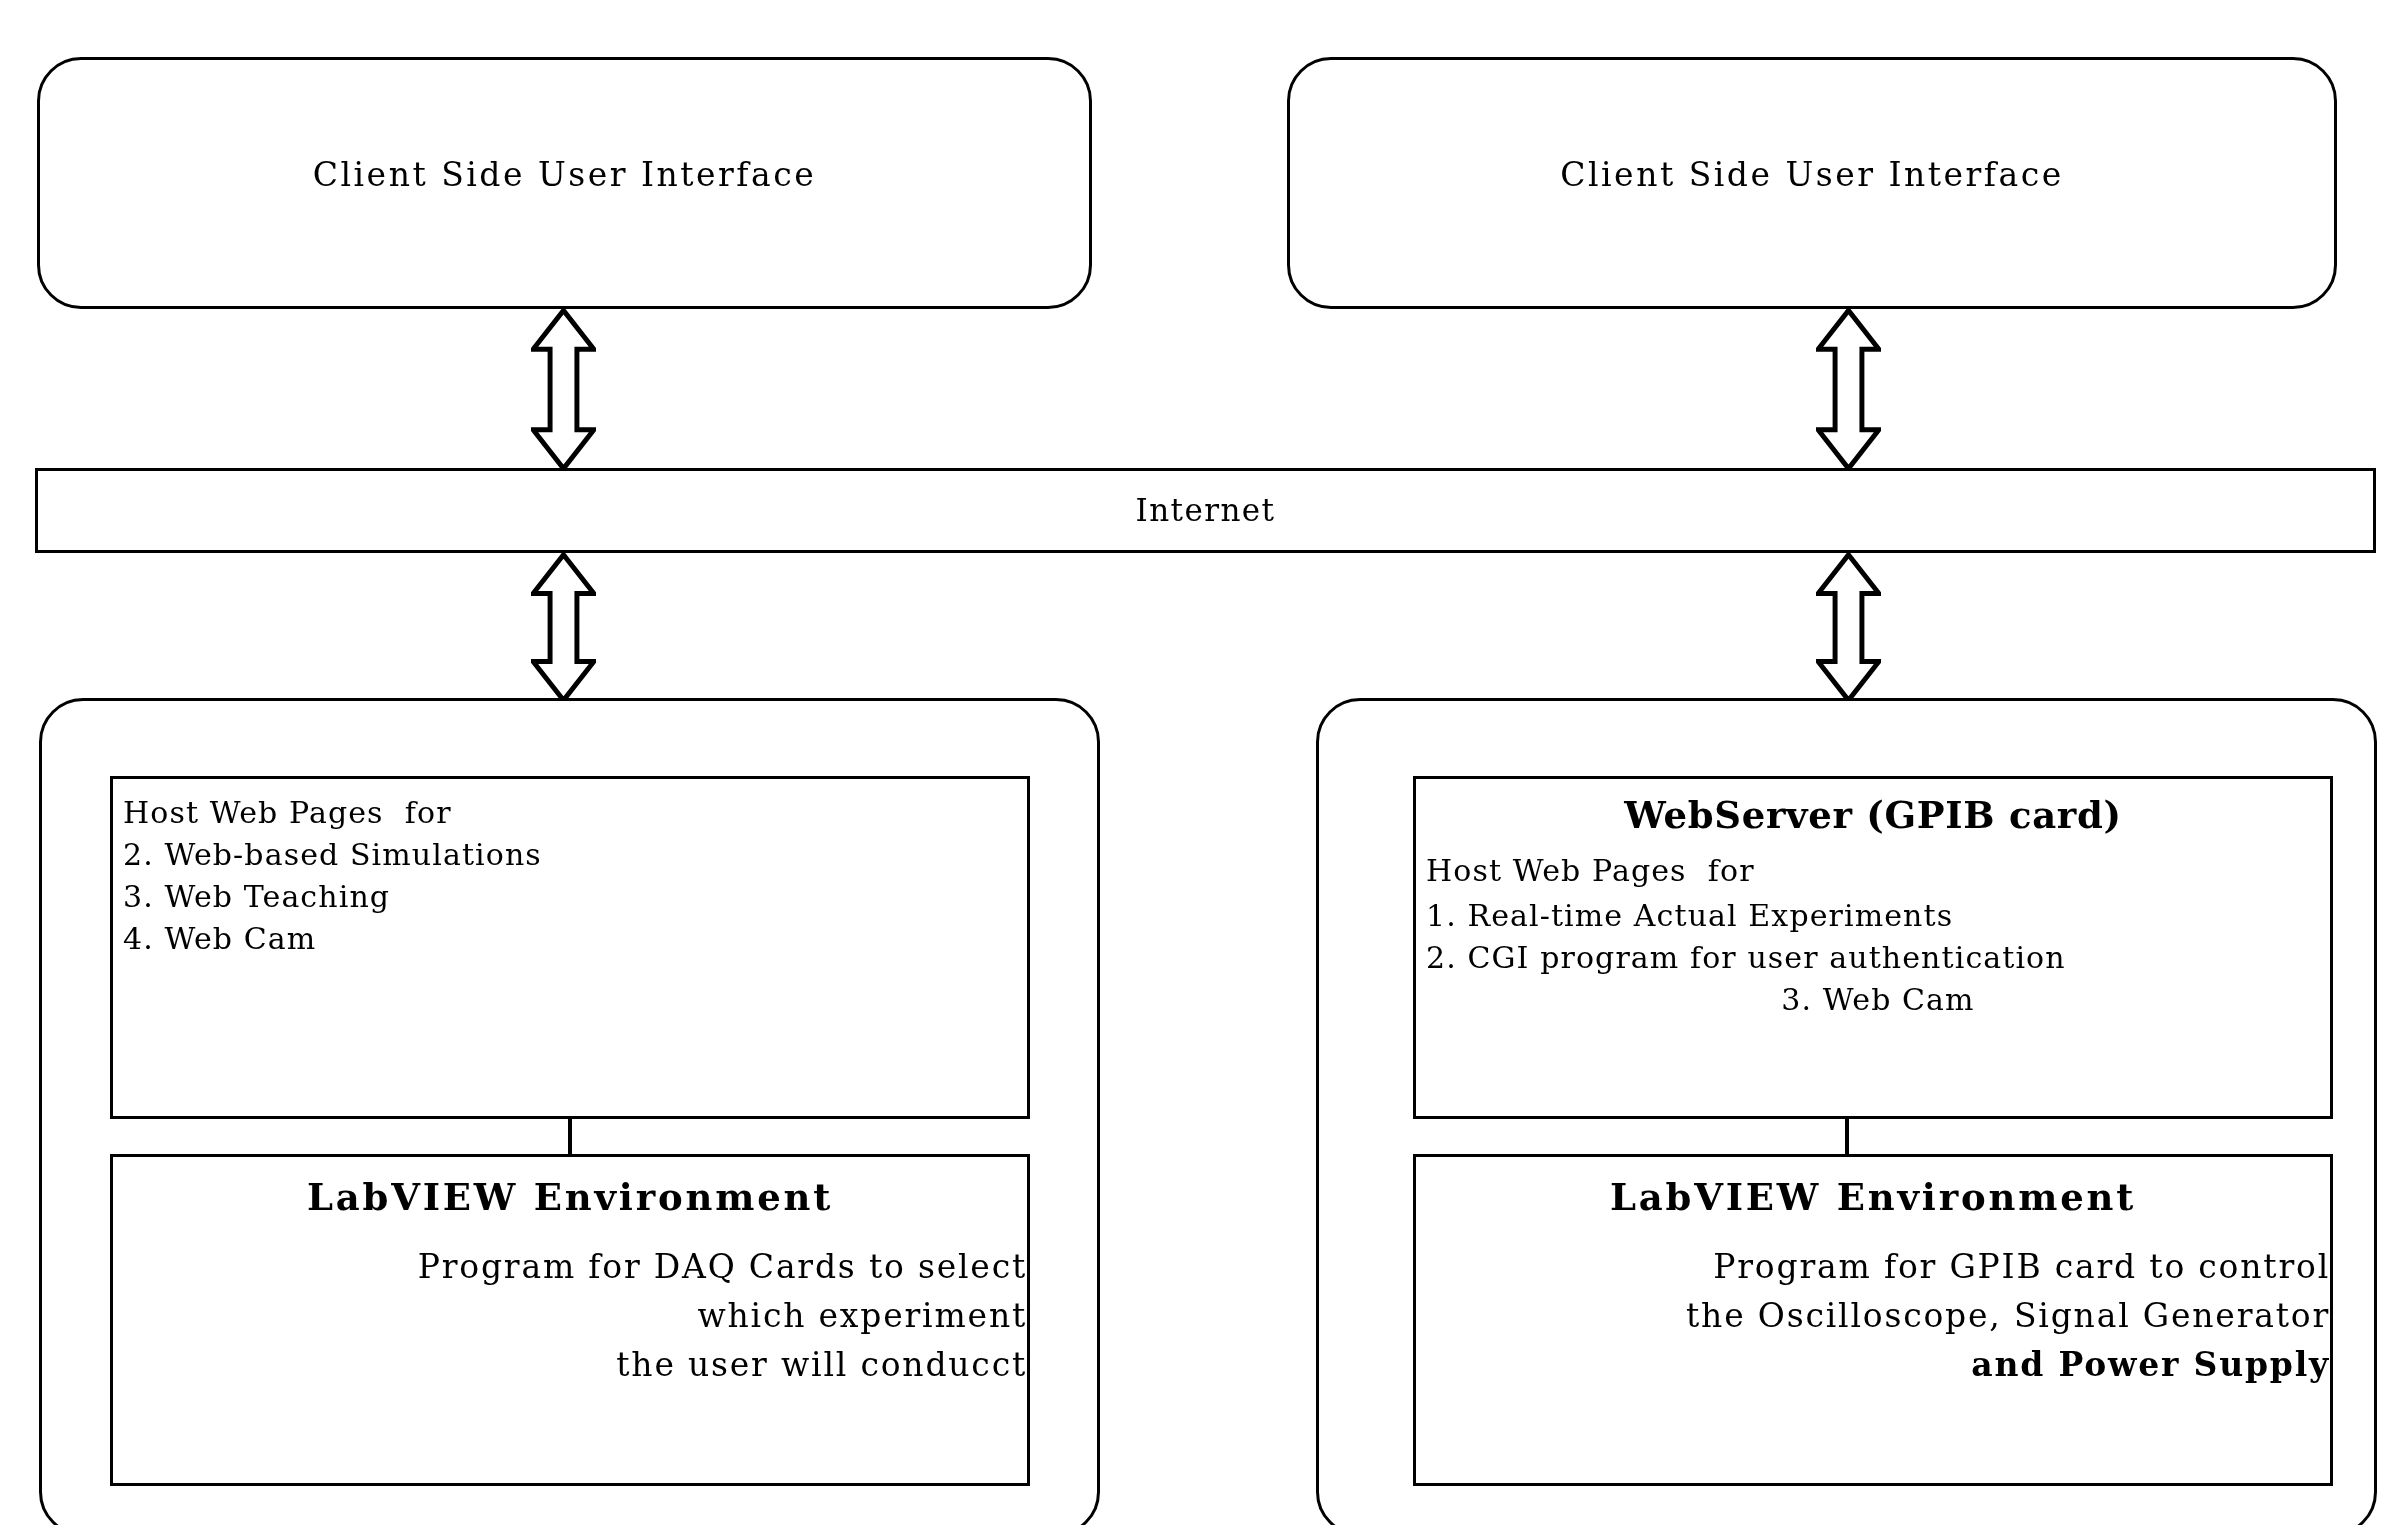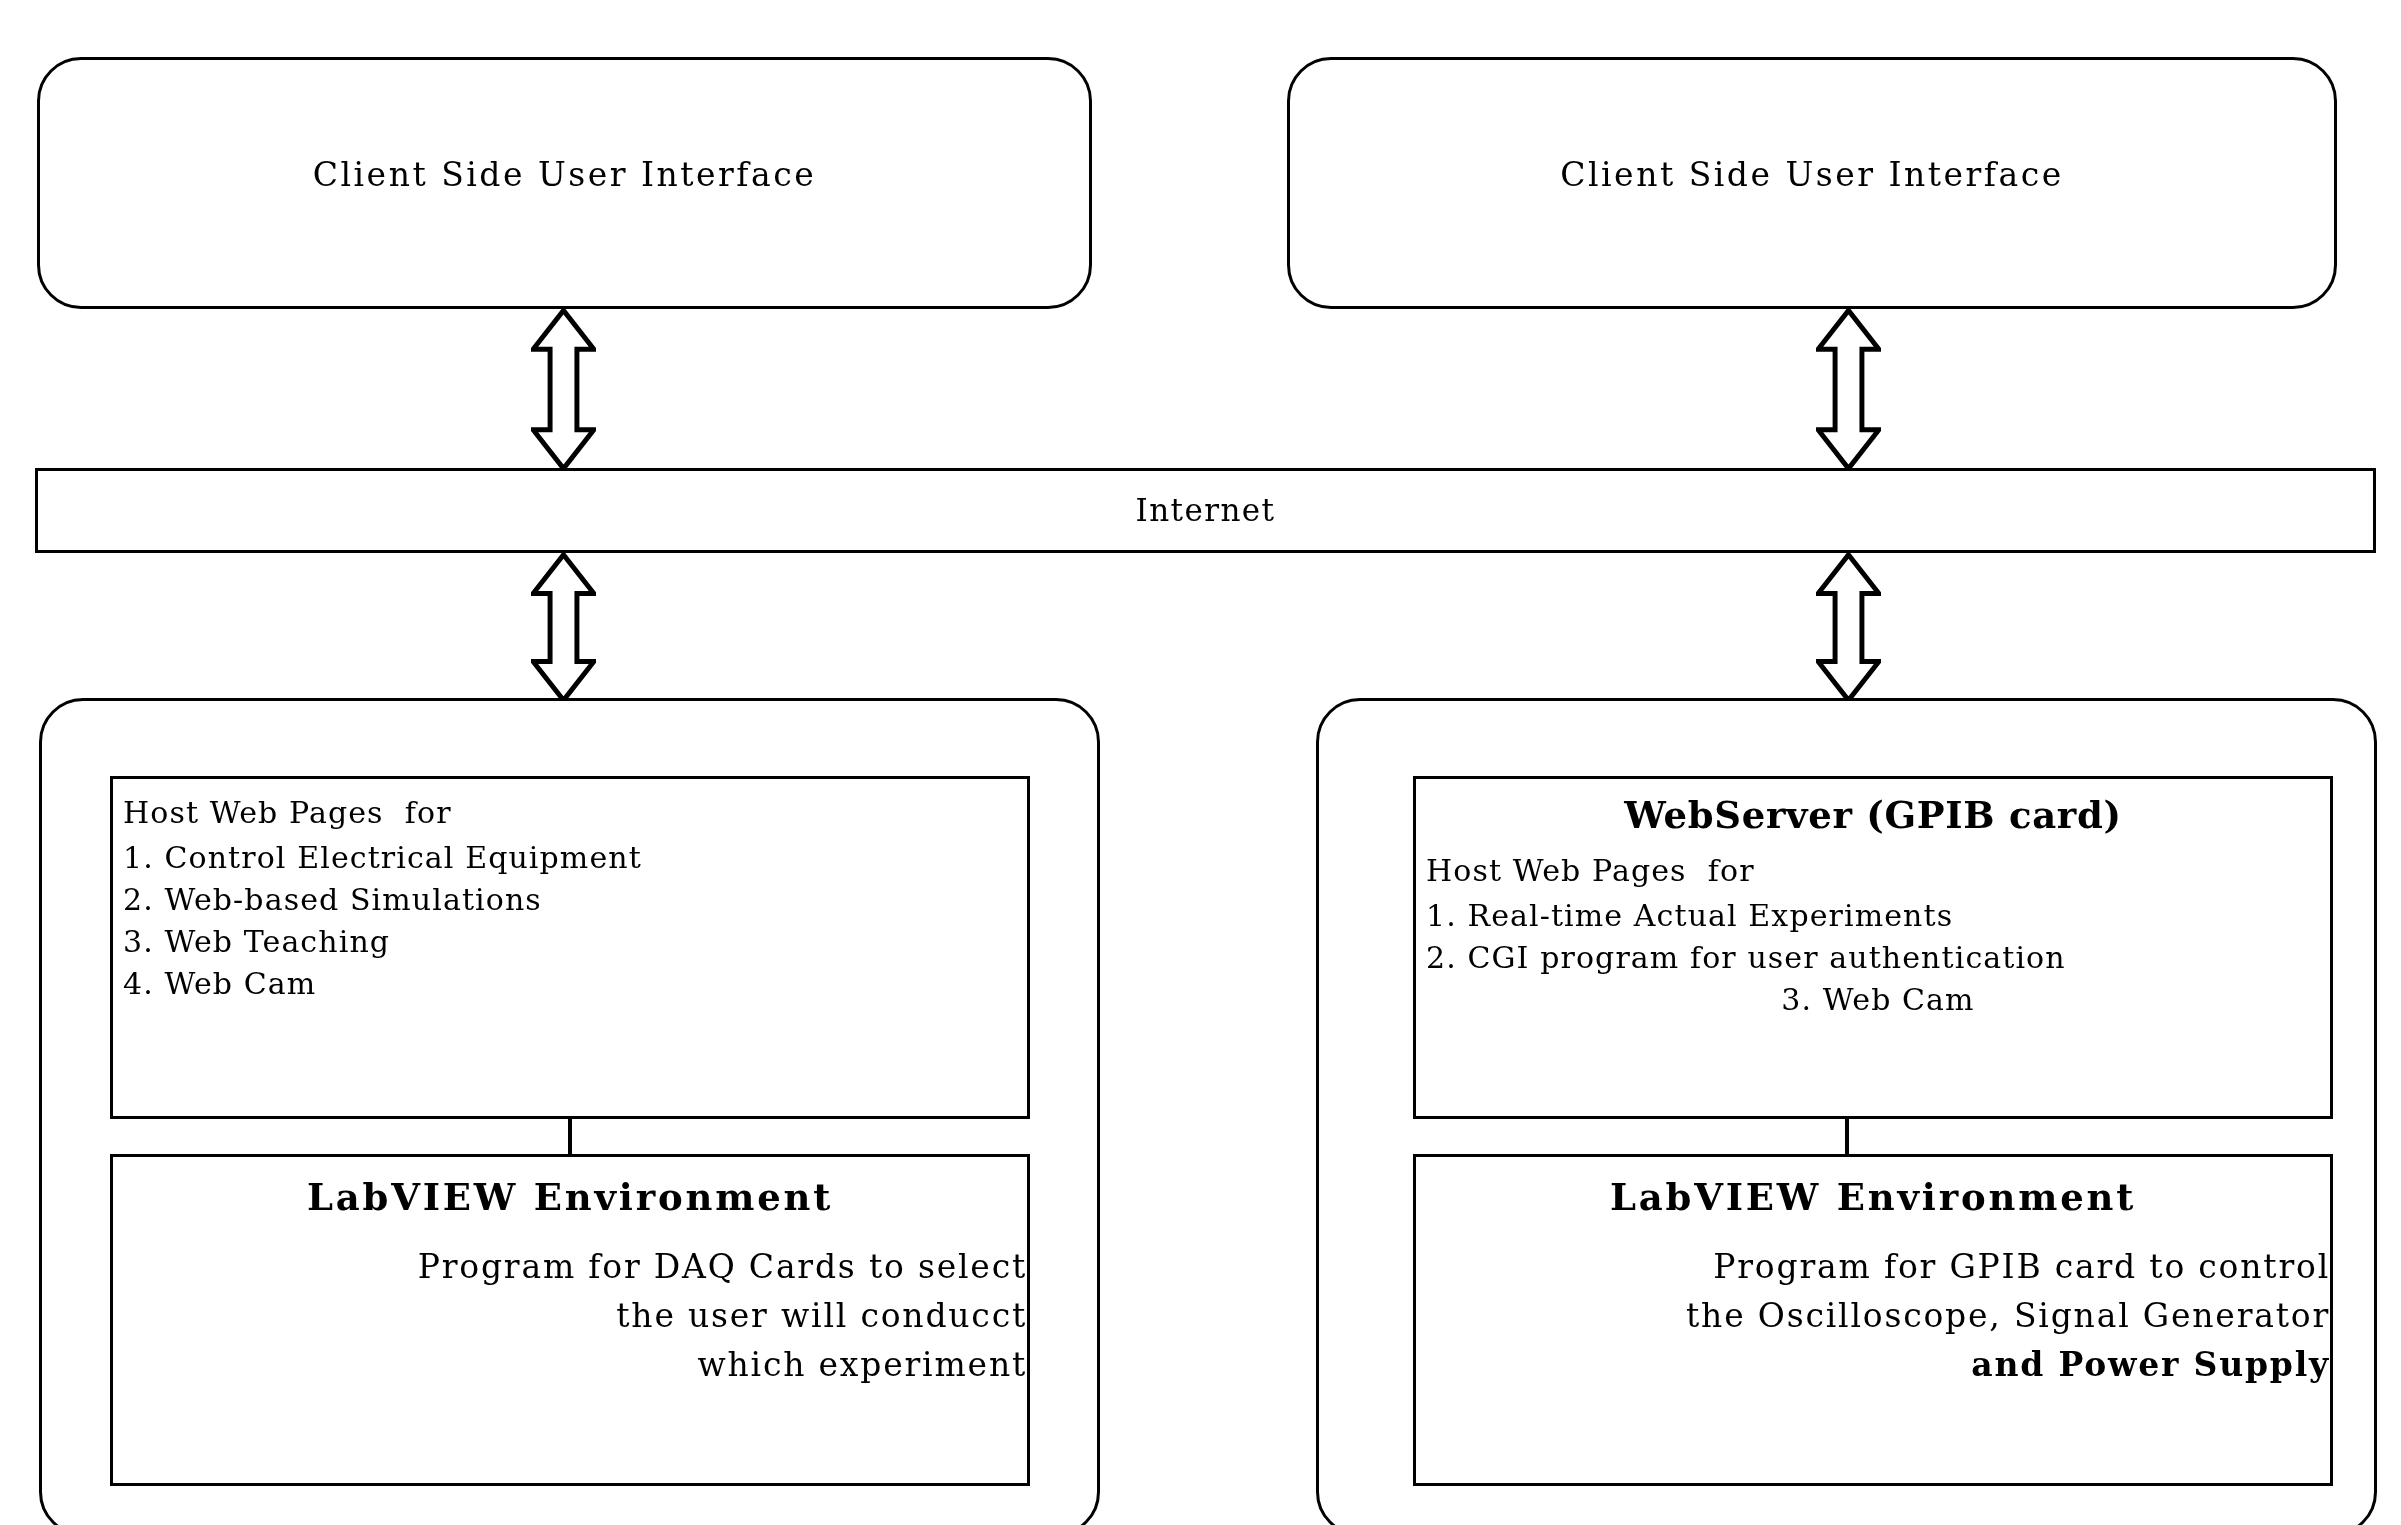--- a/index.html
+++ b/index.html
@@ -125,31 +125,30 @@
   <svg class="dbl-arrow" style="left:1816px; top:527px;" width="65" height="149" viewBox="0 0 92 210">
     <path d="M46 2 L89 57 L65 57 L65 153 L89 153 L46 208 L3 153 L27 153 L27 57 L3 57 Z" fill="#ffffff" stroke="#000000" stroke-width="7" stroke-linejoin="miter"></path>
   </svg>
 
   <div class="rrect" style="left:39px; top:672px; width:1061px; height:838px;"></div>
 
   <div class="connector" style="left:568px; top:1089px; height:39px;"></div>
 
   <div class="srect" style="left:110px; top:750px; width:920px; height:343px;">
     <div class="list-head" style="margin-left:10px; margin-top:15.6px;">Host Web Pages  for</div>
-    <div class="list-item" style="margin-left:10px; margin-top:10px;">1. Control Electrical Equipment</div>
     <div class="list-item" style="margin-left:10px; margin-top:7px;">2. Web-based Simulations</div>
     <div class="list-item" style="margin-left:10px; margin-top:7px;">3. Web Teaching</div>
     <div class="list-item" style="margin-left:10px; margin-top:7px;">4. Web Cam</div>
   </div>
 
   <div class="srect" style="left:110px; top:1128px; width:920px; height:332px;">
     <div class="box-title spaced" style="margin-top:17.7px;">LabVIEW Environment</div>
     <div class="body-line" style="margin-top:28px;">Program for DAQ Cards to select</div>
+    <div class="body-line" style="margin-top:10px;">which experiment</div>
     <div class="body-line" style="margin-top:10px;">the user will conducct</div>
-    <div class="body-line" style="margin-top:10px;">which experiment</div>
   </div>
 
   <div class="rrect" style="left:1316px; top:672px; width:1061px; height:838px;"></div>
 
   <div class="connector" style="left:1845px; top:1089px; height:39px;"></div>
 
   <div class="srect" style="left:1413px; top:750px; width:920px; height:343px;">
     <div class="box-title" style="margin-top:14px;">WebServer (GPIB card)</div>
     <div class="list-head" style="margin-left:10px; margin-top:15.6px;">Host Web Pages  for</div>
     <div class="list-item" style="margin-left:10px; margin-top:10px;">1. Real-time Actual Experiments</div>

